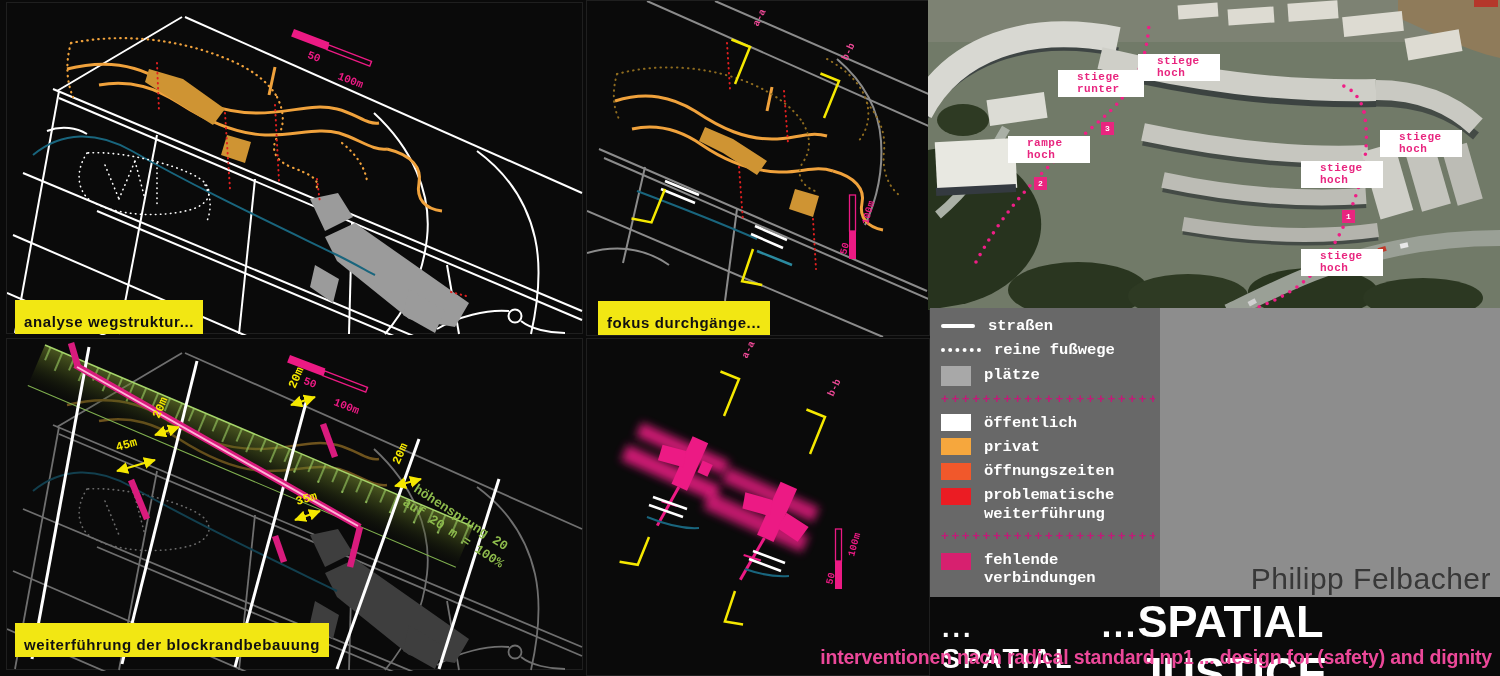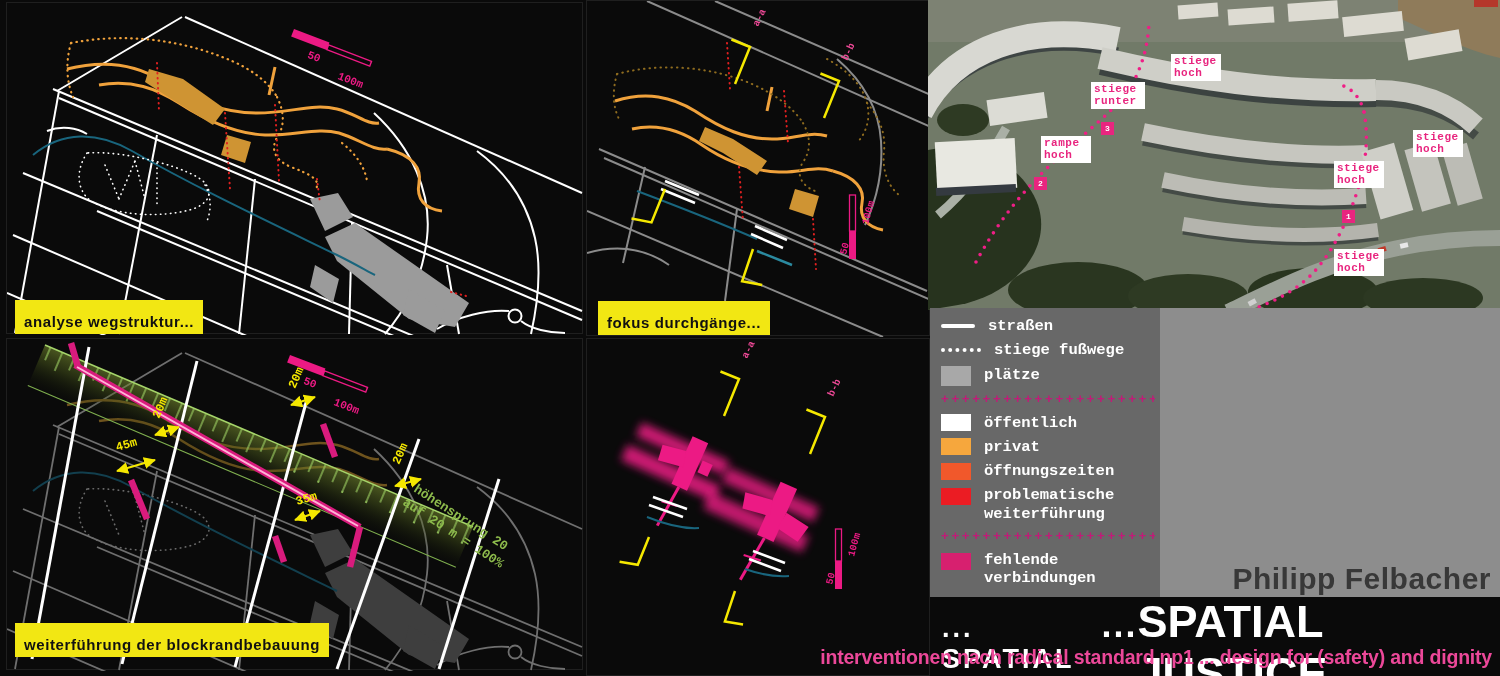--- a/index.html
+++ b/index.html
@@ -5,40 +5,40 @@
   html,body{margin:0;padding:0;background:#000;}
   #poster{position:relative;width:1500px;height:676px;background:#0a0a0a;overflow:hidden;
           font-family:"Liberation Sans",sans-serif;}
   .panel{position:absolute;border:1px solid #1f1f1f;box-sizing:border-box;background:#0a0a0a;}
   .panel svg{position:absolute;left:0;top:0;}
   .mchip{position:absolute;background:#f2e713;color:#111;font-weight:bold;font-size:15px;
          letter-spacing:.6px;padding:13px 9px 4px;white-space:nowrap;z-index:5;}
   
   .aerial{position:absolute;left:928px;top:0;width:572px;height:310px;overflow:hidden;}
   .achip{position:absolute;background:#fff;color:#e8257f;font:bold 11px/1.12 "Liberation Mono",monospace;
-         padding:1px 3px;max-width:44px;letter-spacing:.5px;z-index:4;margin-left:33px;}
+         padding:1px 19px;max-width:44px;letter-spacing:.5px;z-index:4;}
   .amark{position:absolute;width:13px;height:13px;background:#e8257f;color:#fff;
          font:bold 8px/13px "Liberation Mono",monospace;text-align:center;z-index:4;}
   
   .legend{position:absolute;left:930px;top:308px;width:230px;height:289px;background:#686868;
           font-family:"Liberation Mono",monospace;color:#fff;font-weight:bold;
           padding:9px 0 4px 11px;box-sizing:border-box;}
   .lrow{display:flex;align-items:center;margin-bottom:6px;}
   .lrow.top{align-items:flex-start;}
   .sw{flex:0 0 auto;margin-right:13px;}
   .sw-line{width:34px;height:4px;background:#fff;border-radius:2px;}
   .sw-dots{width:40px;height:0;border-top:4px dotted #fff;}
   .sw-box{width:30px;height:17px;}
   .sw-tall{height:20px;}
   .ltext{font-size:15.5px;line-height:1.18;}
   .lsep{color:#c21a78;font-size:13px;letter-spacing:2.6px;white-space:nowrap;overflow:hidden;
         width:214px;margin:1px 0 7px;font-weight:bold;}
   
   .sidebox{position:absolute;left:1160px;top:308px;width:340px;height:289px;background:#8d8d8d;}
-  .author{position:absolute;right:9px;bottom:1px;font-size:30px;font-weight:bold;color:#383838;
+  .author{position:absolute;right:9px;bottom:1px;font-size:30px;font-weight:normal;color:#383838;
           letter-spacing:.5px;margin-top:16px;}
   
   .titlebar{position:absolute;left:930px;top:596px;width:566px;height:50px;display:flex;
             align-items:baseline;justify-content:space-between;color:#fff;padding:0 4px 0 12px;
             box-sizing:border-box;}
   .t1{font-size:27px;font-weight:bold;letter-spacing:3px;}
   .t2{font-size:36px;font-weight:bold;letter-spacing:2px;}
   .t3{font-size:45px;font-weight:bold;letter-spacing:0;}
   .subtitle{position:absolute;right:8px;top:646px;color:#ec4899;font-weight:bold;font-size:19.5px;
             white-space:nowrap;letter-spacing:-0.2px;}
@@ -396,38 +396,38 @@
         <rect x="472" y="243" width="8" height="5" fill="#e8e8e8" transform="rotate(-12 476 245)"></rect>
         <rect x="320" y="300" width="8" height="5" fill="#d0d0d0" transform="rotate(-28 324 302)"></rect>
       </g>
       <g stroke="#ef1e86" stroke-width="3.6" fill="none" stroke-dasharray="0 8.5" stroke-linecap="round">
         <path d="M48,262 C62,236 80,210 100,188 C122,163 148,142 168,124 C188,107 203,90 210,72 C217,56 220,40 221,24"></path>
         <path d="M436,112 C441,138 438,165 428,195 C418,225 404,252 386,272 C372,287 352,300 322,310"></path>
         <path d="M436,112 C432,96 422,86 408,84"></path>
       </g>
     </svg>
     <div class="achip" style="left:210px;top:54px">stiege hoch</div>
-    <div class="achip" style="left:130px;top:82px;max-width:48px">stiege runter</div>
+    <div class="achip" style="left:130px;top:70px;max-width:48px">stiege runter</div>
     <div class="achip" style="left:80px;top:136px">rampe hoch</div>
     <div class="achip" style="left:452px;top:130px">stiege hoch</div>
     <div class="achip" style="left:373px;top:161px">stiege hoch</div>
     <div class="achip" style="left:373px;top:249px">stiege hoch</div>
     <div class="amark" style="left:173px;top:122px">3</div>
     <div class="amark" style="left:106px;top:177px">2</div>
     <div class="amark" style="left:414px;top:210px">1</div>
   </div>
 
   <div class="legend">
     <div class="lrow">
       <span class="sw sw-line"></span>
       <span class="ltext">straßen</span>
     </div>
     <div class="lrow">
       <span class="sw sw-dots"></span>
-      <span class="ltext">stiege fußwege</span>
+      <span class="ltext">reine fußwege</span>
     </div>
     <div class="lrow">
       <span class="sw sw-box sw-tall" style="background:#a8a8a8"></span>
       <span class="ltext">plätze</span>
     </div>
     <div class="lsep">++++++++++++++++++++++++</div>
     <div class="lrow">
       <span class="sw sw-box" style="background:#ffffff"></span>
       <span class="ltext">öffentlich</span>
     </div>

